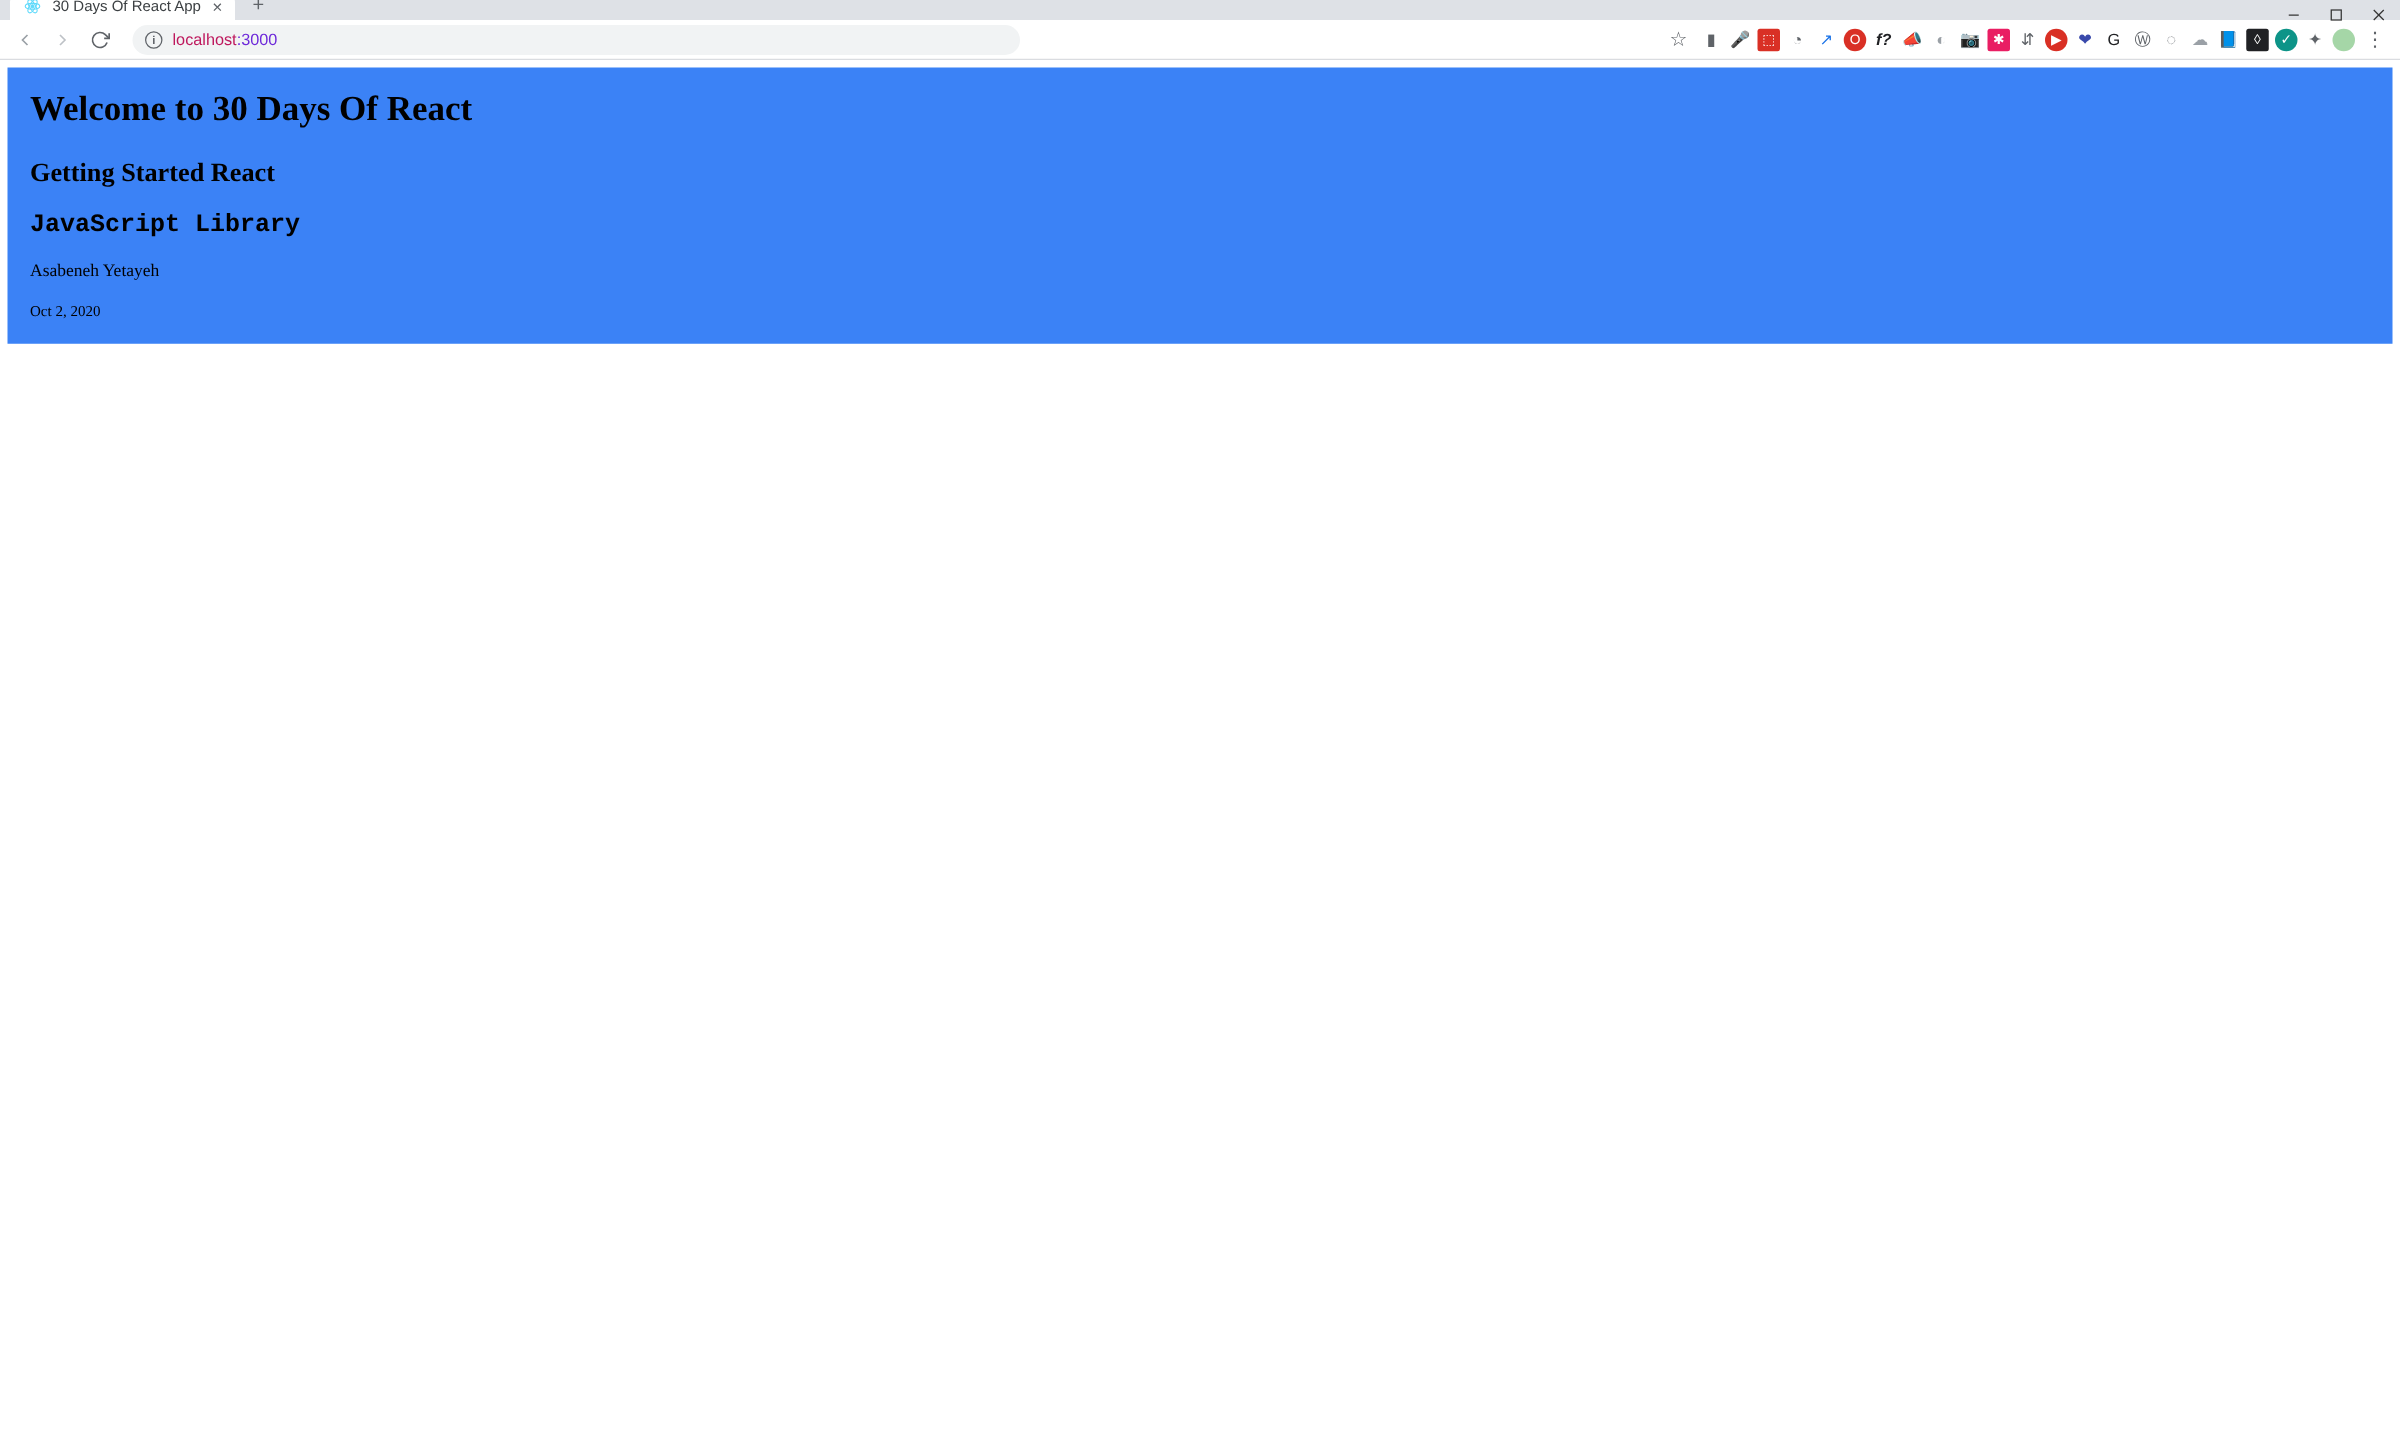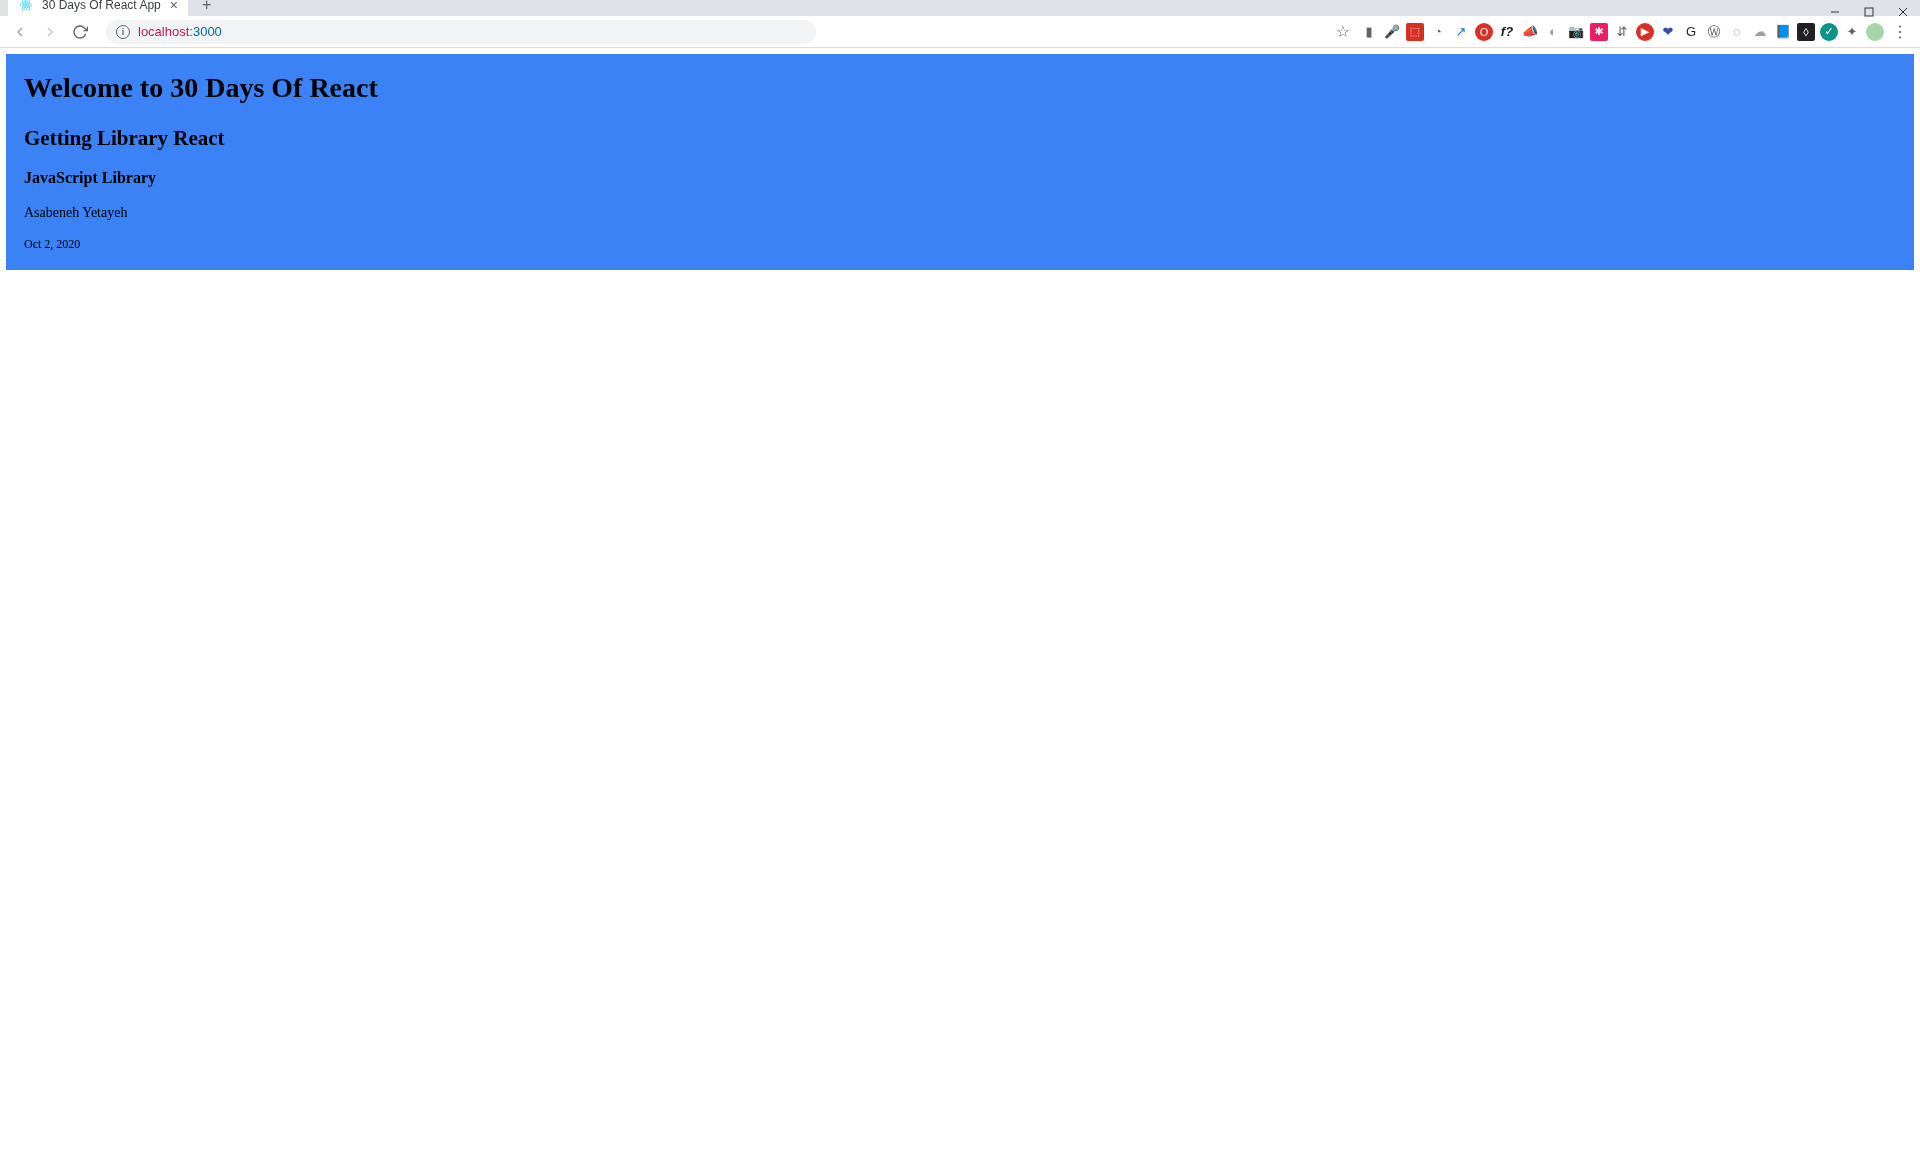--- a/index.html
+++ b/index.html
@@ -120,21 +120,21 @@
       display: flex;
       align-items: center;
       justify-content: center;
       font-size: 9px;
       font-weight: bold;
     }
     .url-host {
       color: #be185d;
     }
     .url-port {
-      color: #0369a1;
+      color: #6d28d9;
     }
     .toolbar-right {
       display: flex;
       align-items: center;
       gap: 3px;
       margin-left: auto;
     }
     .ext-icon {
       width: 20px;
       height: 20px;
@@ -172,22 +172,22 @@
       font-weight: bold;
       margin-bottom: 22px;
     }
     .page-header h2 {
       font-family: "Times New Roman", serif;
       font-size: 21px;
       font-weight: bold;
       margin-bottom: 18px;
     }
     .page-header h3 {
-      font-family: Liberation Serif, serif;
-      font-size: 16px;
+      font-family: Liberation Mono, monospace;
+      font-size: 20px;
       font-weight: bold;
       margin-bottom: 18px;
     }
     .author {
       font-family: "Times New Roman", serif;
       font-size: 14px;
       margin-bottom: 16px;
     }
     .date {
       font-family: "Times New Roman", serif;
@@ -322,21 +322,21 @@
     <span class="ext-icon">
         <span style="width:18px;height:18px;border-radius:50%;background:#a5d6a7;display:inline-block"></span>
       </span>
     <span class="menu-dots">⋮</span>
   </div>
 </div>
 
 <div class="viewport">
   <div class="page-header">
     <h1>Welcome to 30 Days Of React</h1>
-    <h2>Getting Library React</h2>
+    <h2>Getting Started React</h2>
     <h3>JavaScript Library</h3>
     <p class="author">Asabeneh Yetayeh</p>
     <p class="date">Oct 2, 2020</p>
   </div>
 
   <div class="main-section">
   </div>
 
 </div>
 

